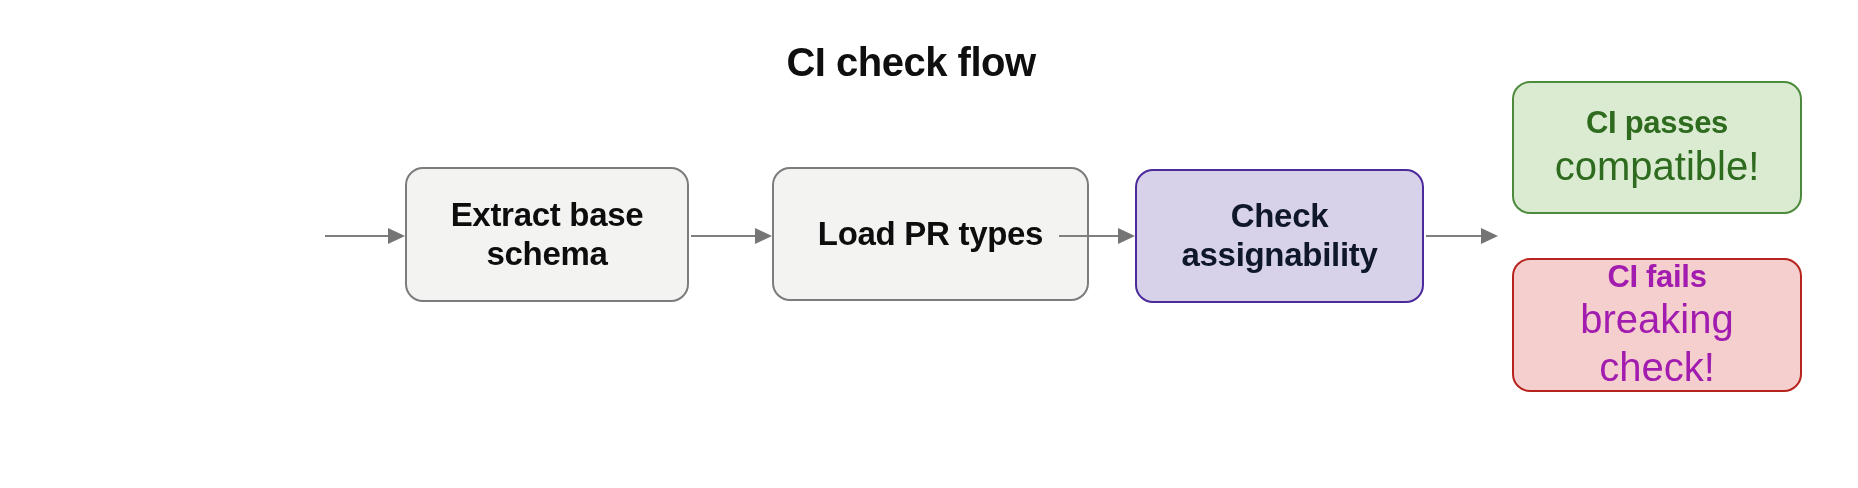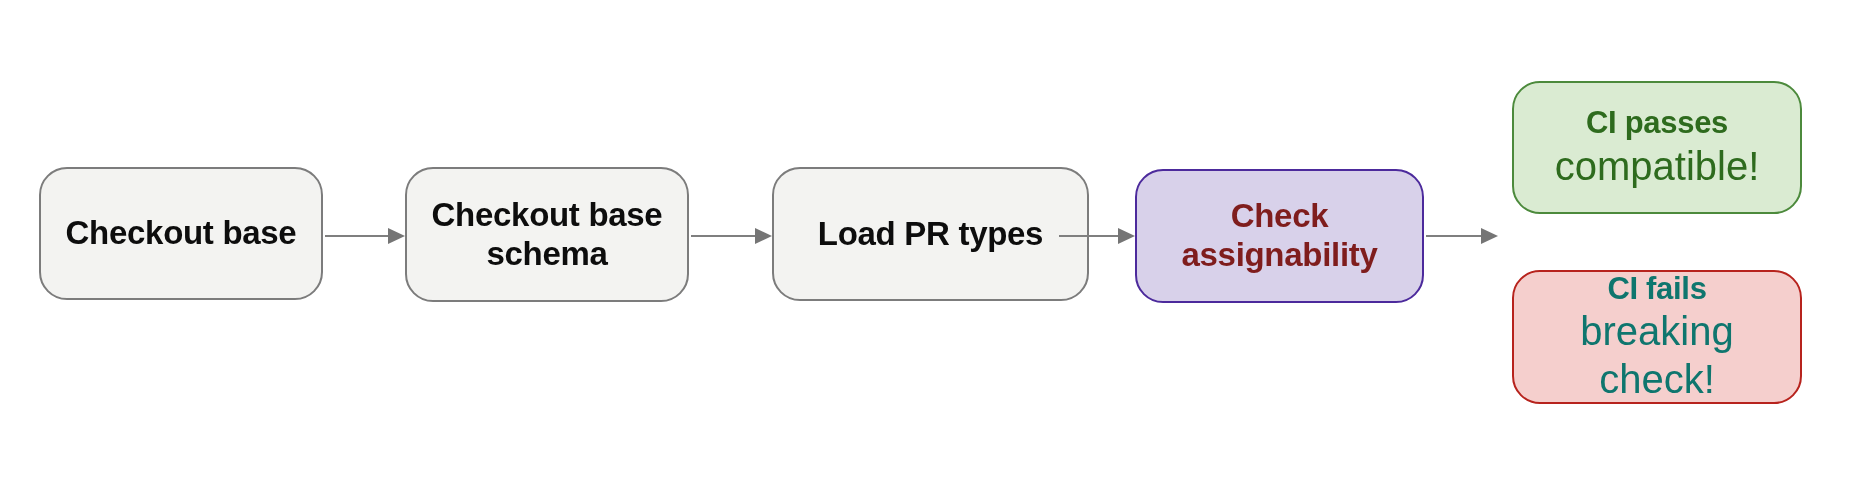--- a/index.html
+++ b/index.html
@@ -23,21 +23,21 @@
     color: #0f0f0f;
     letter-spacing: -0.5px;
   }
   .node {
     position: absolute;
     display: flex;
     flex-direction: column;
     align-items: center;
     justify-content: center;
     text-align: center;
-    border-radius: 28px;
+    border-radius: 18px;
     padding: 0 10px;
   }
   .node .label {
     font-size: 33px;
     font-weight: bold;
     line-height: 1.18;
     letter-spacing: -0.3px;
   }
   .node .sublabel {
     font-size: 40px;
@@ -45,33 +45,32 @@
     line-height: 1.2;
   }
   .node.neutral {
     background: #f3f3f1;
     border: 2px solid #7c7c7c;
     color: #0d0d0d;
   }
   .node.active {
     background: #d8d1ea;
     border: 2.5px solid #4c2a9c;
-    color: #7f1d1d;
+    color: #0f172a;
   }
   .node.success {
     background: #daebd2;
     border: 2.5px solid #4c8a3c;
     color: #2e6b1e;
   }
   .node.success .label, .node.failure .label { font-size: 31px; }
   .node.failure {
     background: #f5cfcd;
     border: 2.5px solid #b7231d;
-    color: #0f766e;
-    margin-top: 12px;
+    color: #a21caf;
   }
   
   .n1 { left: 39px;   top: 167px; width: 284px; height: 133px; }
   .n2 { left: 405px;  top: 167px; width: 284px; height: 135px; }
   .n3 { left: 772px;  top: 167px; width: 317px; height: 134px; }
   .n4 { left: 1135px; top: 169px; width: 289px; height: 134px; }
   .n5 { left: 1512px; top: 81px;  width: 290px; height: 133px; }
   .n6 { left: 1512px; top: 258px; width: 290px; height: 134px; }
 
   .arrow {
@@ -102,32 +101,30 @@
   .a3 { left: 1059px; top: 228px; width: 76px; }
   .a3 .shaft { width: 62px; }
   .a4 { left: 1426px; top: 228px; width: 72px; }
   .a4 .shaft { width: 58px; }
 </style>
 </head>
 <body>
 
 <div class="canvas">
 
+  <div class="diagram-title">CI check flow</div>
 
-  <div class="node neutral n1">
-    <div class="label">Checkout base</div>
-  </div>
 
   <div class="arrow a1">
     <div class="shaft"></div>
     <div class="head"></div>
   </div>
 
   <div class="node neutral n2">
-    <div class="label">Checkout base schema</div>
+    <div class="label">Extract base schema</div>
   </div>
 
   <div class="arrow a2">
     <div class="shaft"></div>
     <div class="head"></div>
   </div>
 
   <div class="node neutral n3">
     <div class="label">Load PR types</div>
   </div>

